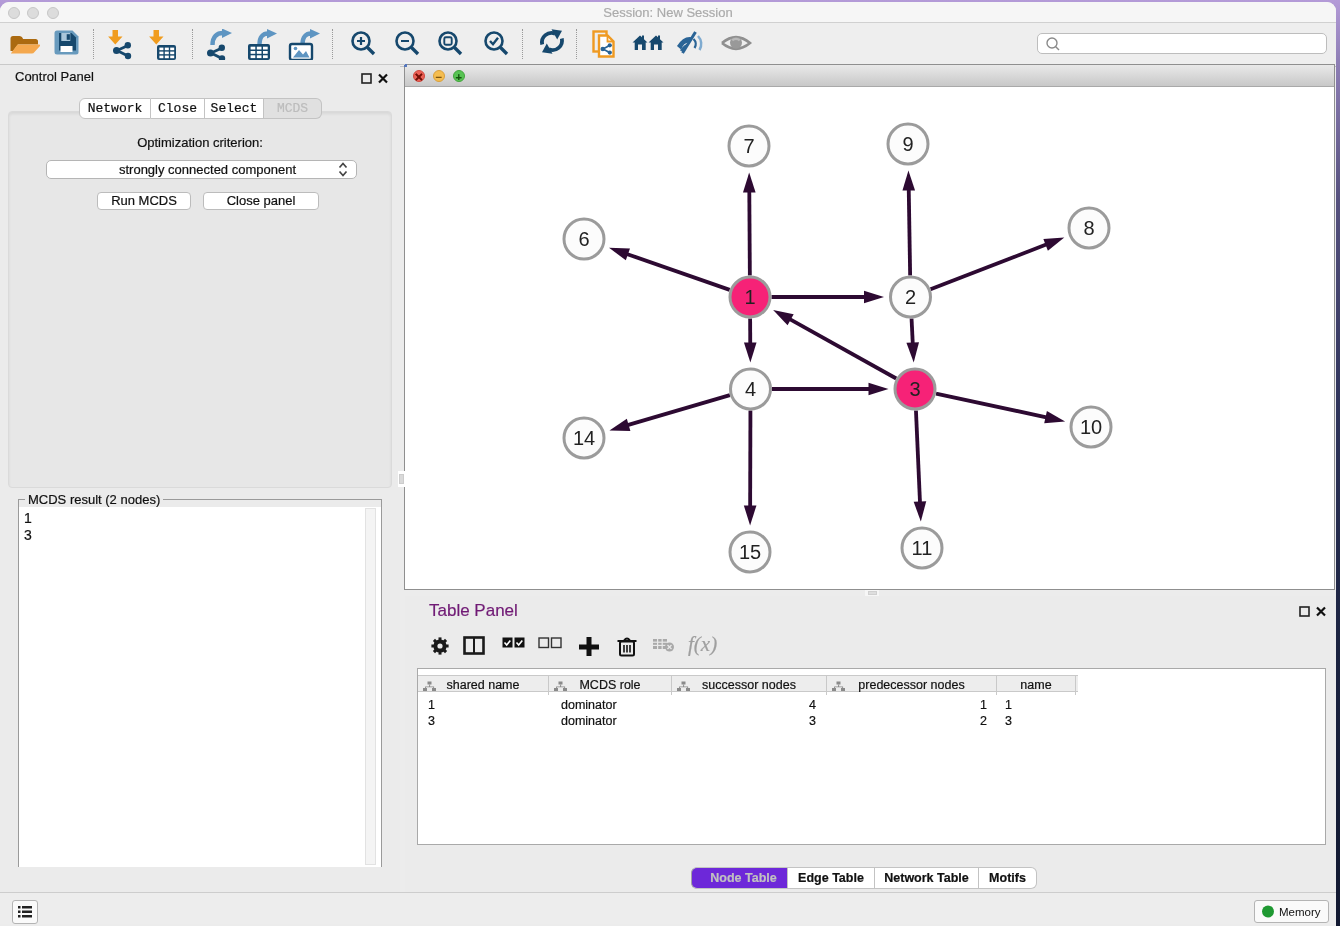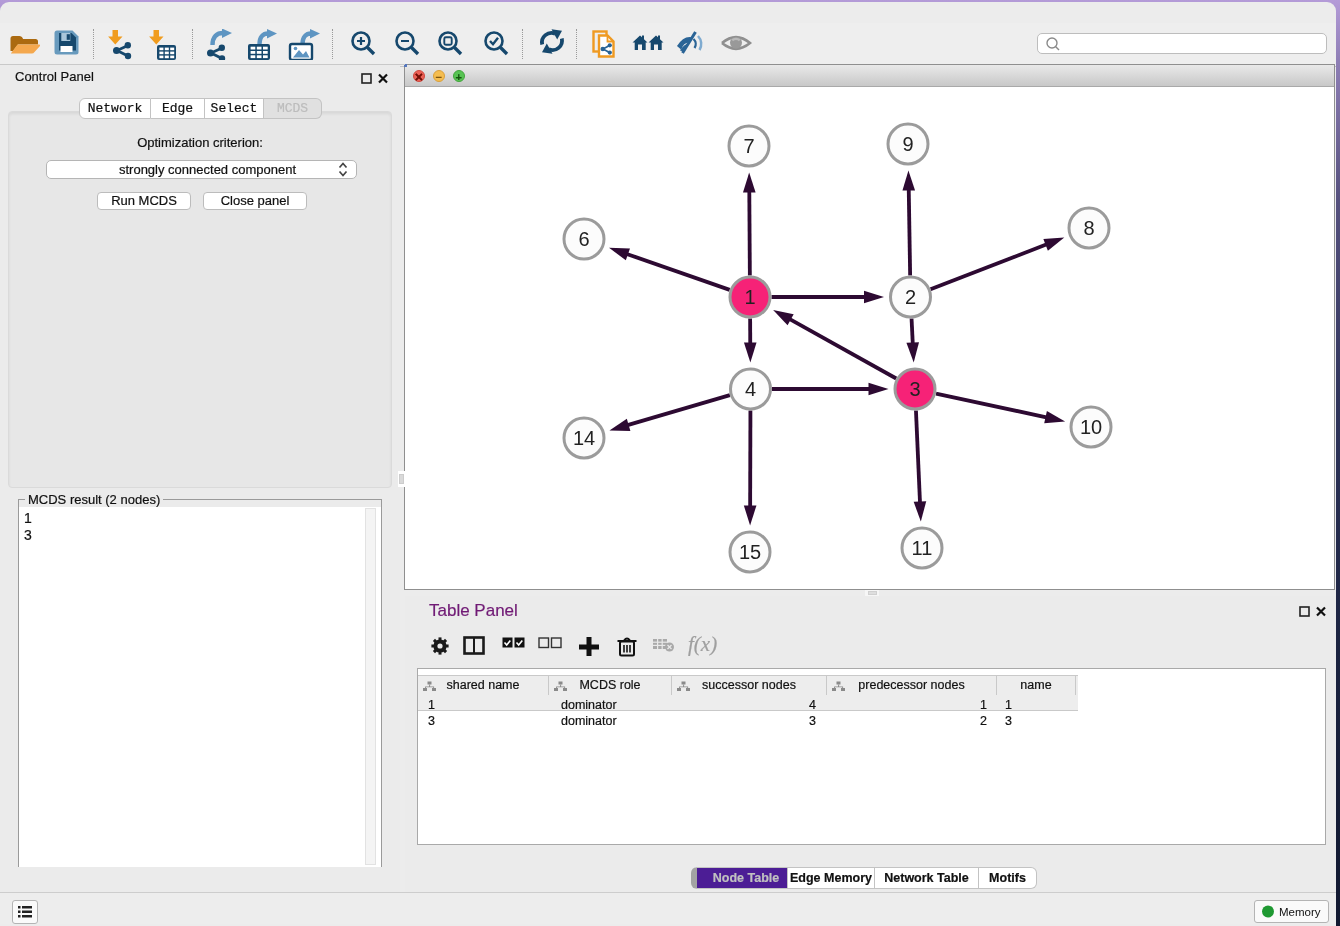--- a/index.html
+++ b/index.html
@@ -35,33 +35,39 @@
 .sb-btn { position:absolute; background:#fafafa; border:1px solid #b4b4b4; border-radius:3px; }
 
 .netframe { position:absolute; left:404px; top:62px; width:931px; height:526px; border:1px solid #8f8f8f; background:#ffffff; }
 .net-title { position:absolute; left:0; top:0; width:100%; height:22px; background:linear-gradient(180deg,#e9e9e9,#c8c8c8); border-bottom:1px solid #a9a9a9; }
 .net-title .t { position:absolute; top:4px; width:100%; text-align:center; font-size:12.5px; color:#111; }
 .tl { position:absolute; top:4.5px; width:12.5px; height:12.5px; border-radius:50%; font-size:11px; font-weight:bold; line-height:12px; text-align:center; }
 
 .tpanel { position:absolute; left:405px; top:594px; width:931px; height:296px; background:#ebebeb; }
 .tp-head { position:absolute; left:24px; top:5px; font-size:17px; color:#701a75; }
 .tbl-area { position:absolute; left:12px; top:72px; width:909px; height:177px; background:#ffffff; border:1px solid #a9a9a9; }
-.thead { position:absolute; left:0; top:6px; width:660px; height:36px; background:#ededed; border-top:1px solid #c9c9c9; border-bottom:1px solid #c9c9c9; font-size:12.5px; color:#111; }
+.thead { position:absolute; left:0; top:6px; width:660px; height:17px; background:#ededed; border-top:1px solid #c9c9c9; border-bottom:1px solid #c9c9c9; font-size:12.5px; color:#111; }
 .th { position:absolute; top:0; height:19px; border-right:1px solid #c9c9c9; text-align:center; line-height:19px; }
 .trow { position:absolute; font-size:12.5px; color:#111; height:16px; line-height:16px; }
 .cell { position:absolute; top:0; }
 .btabs { position:absolute; top:271px; left:286px; display:flex; font-size:12.5px; font-weight:bold; }
 .btab { background:#ffffff; border:1px solid #c3c3c3; border-left:none; line-height:20px; height:22px; color:#111; text-align:center; }
-.btab.sel { background:#4c1d95; color:#c1c1c1; border-radius:6px 0 0 6px; border-left:6px solid #a3a3a3;padding-left:8px; }
+.btab.sel { background:#6d28d9; color:#c1c1c1; border-radius:6px 0 0 6px; border-left:1px solid #a3a3a3;padding-left:8px; }
 .btab.last { border-radius:0 6px 6px 0; }
 .cp-float { position:absolute; }
 </style>
 </head>
 <body>
 <div class="window">
+  <div class="titlebar">
+    <div class="dot" style="left:8px;"></div>
+    <div class="dot" style="left:27px;"></div>
+    <div class="dot" style="left:47px;"></div>
+    <div class="title-text">Session: New Session</div>
+  </div>
   <div class="toolbar" id="maintoolbar">
     <div class="sep" style="left:93px;"></div>
     <div class="sep" style="left:192px;"></div>
     <div class="sep" style="left:332px;"></div>
     <div class="sep" style="left:522px;"></div>
     <div class="sep" style="left:576px;"></div>
     <div class="searchbox">
       <svg width="24" height="19" style="position:absolute;left:4px;top:1px;">
           <circle cx="10" cy="8" r="5" fill="none" stroke="#8a8a8a" stroke-width="1.4"></circle>
           <line x1="13.5" y1="11.5" x2="17" y2="15" stroke="#8a8a8a" stroke-width="1.4"></line>
@@ -198,34 +204,34 @@
       </svg>
     </div>
   <div class="cpanel">
     <div class="cp-head">Control Panel</div>
     <svg class="cp-float" style="left:361px;top:9px;" width="30" height="12">
         <rect x="1" y="1" width="9" height="9" fill="none" stroke="#222" stroke-width="1.6"></rect>
         <path d="M18,1.5 L26,9.5 M26,1.5 L18,9.5" stroke="#111" stroke-width="2.2"></path>
       </svg>
     <div class="tabs">
       <div class="tab first" style="width:72px;">Network</div>
-        <div class="tab" style="width:54px;">Edge</div>
+        <div class="tab" style="width:54px;">Close</div>
         <div class="tab" style="width:59px;">Select</div>
         <div class="tab sel" style="width:58px;">MCDS</div>
     </div>
     <div class="cp-inner">
       <div class="opt-label">Optimization criterion:</div>
       <div class="combo">strongly connected component
         <svg width="12" height="17" style="position:absolute;right:7px;top:0px;">
             <path d="M2.5,6.5 L6,2.5 L9.5,6.5" fill="none" stroke="#444" stroke-width="1.7"></path>
             <path d="M2.5,10.5 L6,14.5 L9.5,10.5" fill="none" stroke="#444" stroke-width="1.7"></path>
           </svg>
       </div>
       <div class="btn" style="left:88px; width:94px;">Run MCDS</div>
-      <div class="btn" style="left:194px; width:104px;">Close panel</div>
+      <div class="btn" style="left:194px; width:116px;">Close panel</div>
     </div>
     <div class="fieldset">
       <div class="legend">MCDS result (2 nodes)</div>
       <div class="listbox">1<br>3<div class="sb"></div></div>
     </div>
   </div>
   <div class="netframe" id="netframe">
     <div class="net-title">
       <div class="tl" style="left:7.5px; background:#ec6156; border:1px solid #cf4a40; color:#731007;">✕</div>
       <div class="tl" style="left:27.5px; background:#f5bd4f; border:1px solid #d9a03c; color:#7a520e;">−</div>
@@ -395,21 +401,21 @@
       <div class="trow" style="left:0; top:44px; width:100%;" id="trow2">
           <span class="cell" style="left:10px;">3</span>
           <span class="cell" style="left:143px;">dominator</span>
           <span class="cell" style="left:254px;width:144px;text-align:right;">3</span>
           <span class="cell" style="left:409px;width:160px;text-align:right;">2</span>
           <span class="cell" style="left:587px;">3</span>
         </div>
     </div>
     <div class="btabs">
       <div class="btab sel" style="width:97px;">Node Table</div>
-        <div class="btab" style="width:87px;">Edge Memory</div>
+        <div class="btab" style="width:87px;">Edge Table</div>
         <div class="btab" style="width:104px;">Network Table</div>
         <div class="btab last" style="width:58px;">Motifs</div>
     </div>
   </div>
   <div style="position:absolute; left:0; top:62px; width:405px; height:1px; background:#c9c9c9; z-index:5;"></div>
   <div style="position:absolute; left:404px; top:62px; width:3px; height:3px; background:#5577bd;"></div>
   <div style="position:absolute; left:398px; top:469px; width:7px; height:16px; background:#ffffff;"></div>
   <div style="position:absolute; left:399px; top:472px; width:5px; height:10px; background:#d9d9d9; border:1px solid #cccccc;"></div>
   <div style="position:absolute; left:865px; top:588px; width:14px; height:6px; background:#f6f6f6;"></div>
   <div style="position:absolute; left:868px; top:589px; width:9px; height:4px; background:#dedede; border:1px solid #d0d0d0;"></div>

